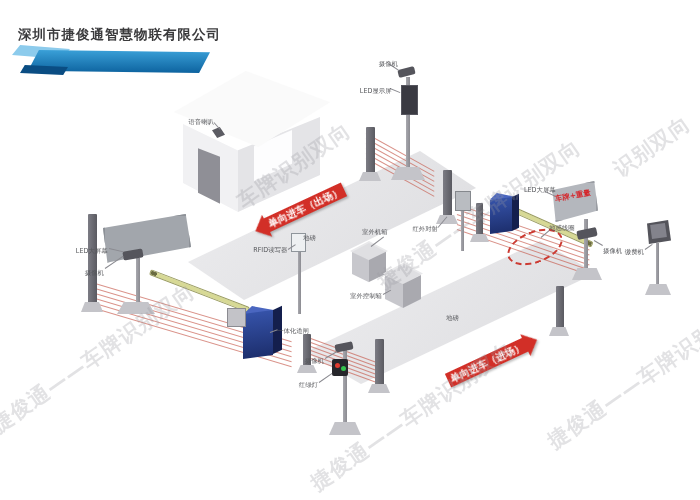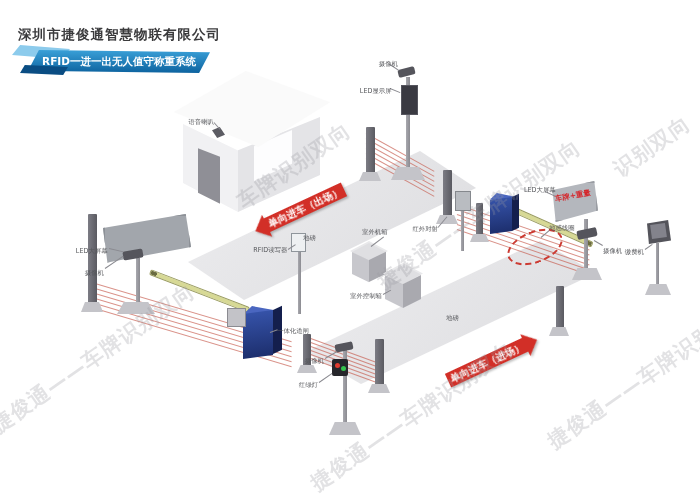--- a/index.html
+++ b/index.html
@@ -46,21 +46,20 @@
 </style>
 </head>
 <body>
 
 <div id="stage">
 
   <div class="company">深圳市捷俊通智慧物联有限公司</div>
   <div class="banner-accent"></div>
   <div class="banner-main"></div>
   <div class="banner-tail"></div>
-  <div class="banner-text">RFID一进一出无人值守称重系统</div>
 
   <div class="platform" style="left:188px;top:151px;width:289px;height:149px;
               clip-path:polygon(0px 111px,232px 0px,288px 37px,56px 149px);"></div>
   <div class="platform" style="left:305px;top:241px;width:292px;height:143px;
               clip-path:polygon(0px 111px,235px 0px,291px 32px,56px 143px);"></div>
   <div class="lbl" style="left:303px;top:231px;">地磅</div>
   <div class="lbl" style="left:446px;top:311px;">地磅</div>
 
   <div>
     <div class="beam" style="left:95px;top:283px;width:205px;transform:rotate(16.5deg);"></div>

